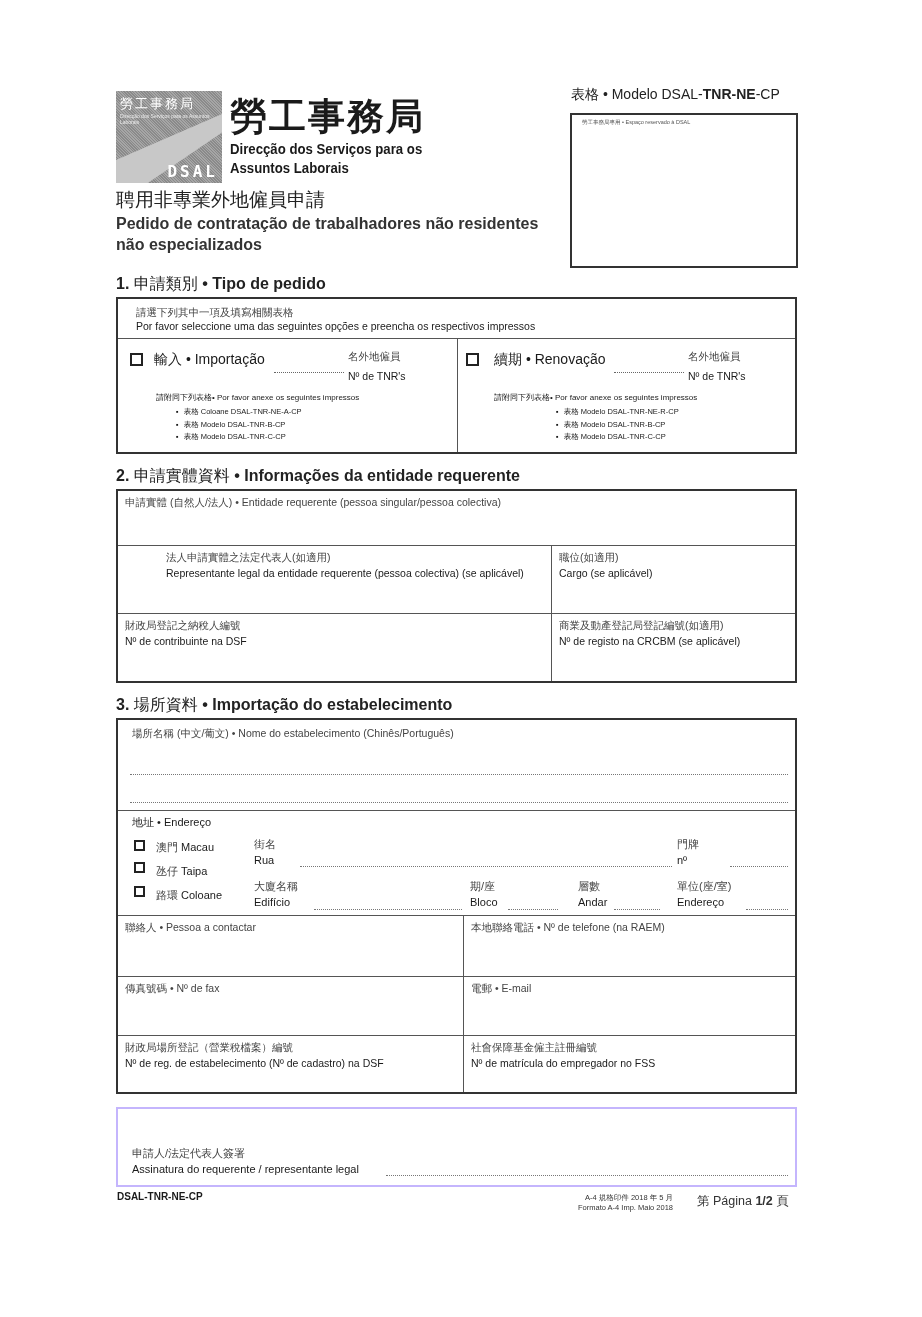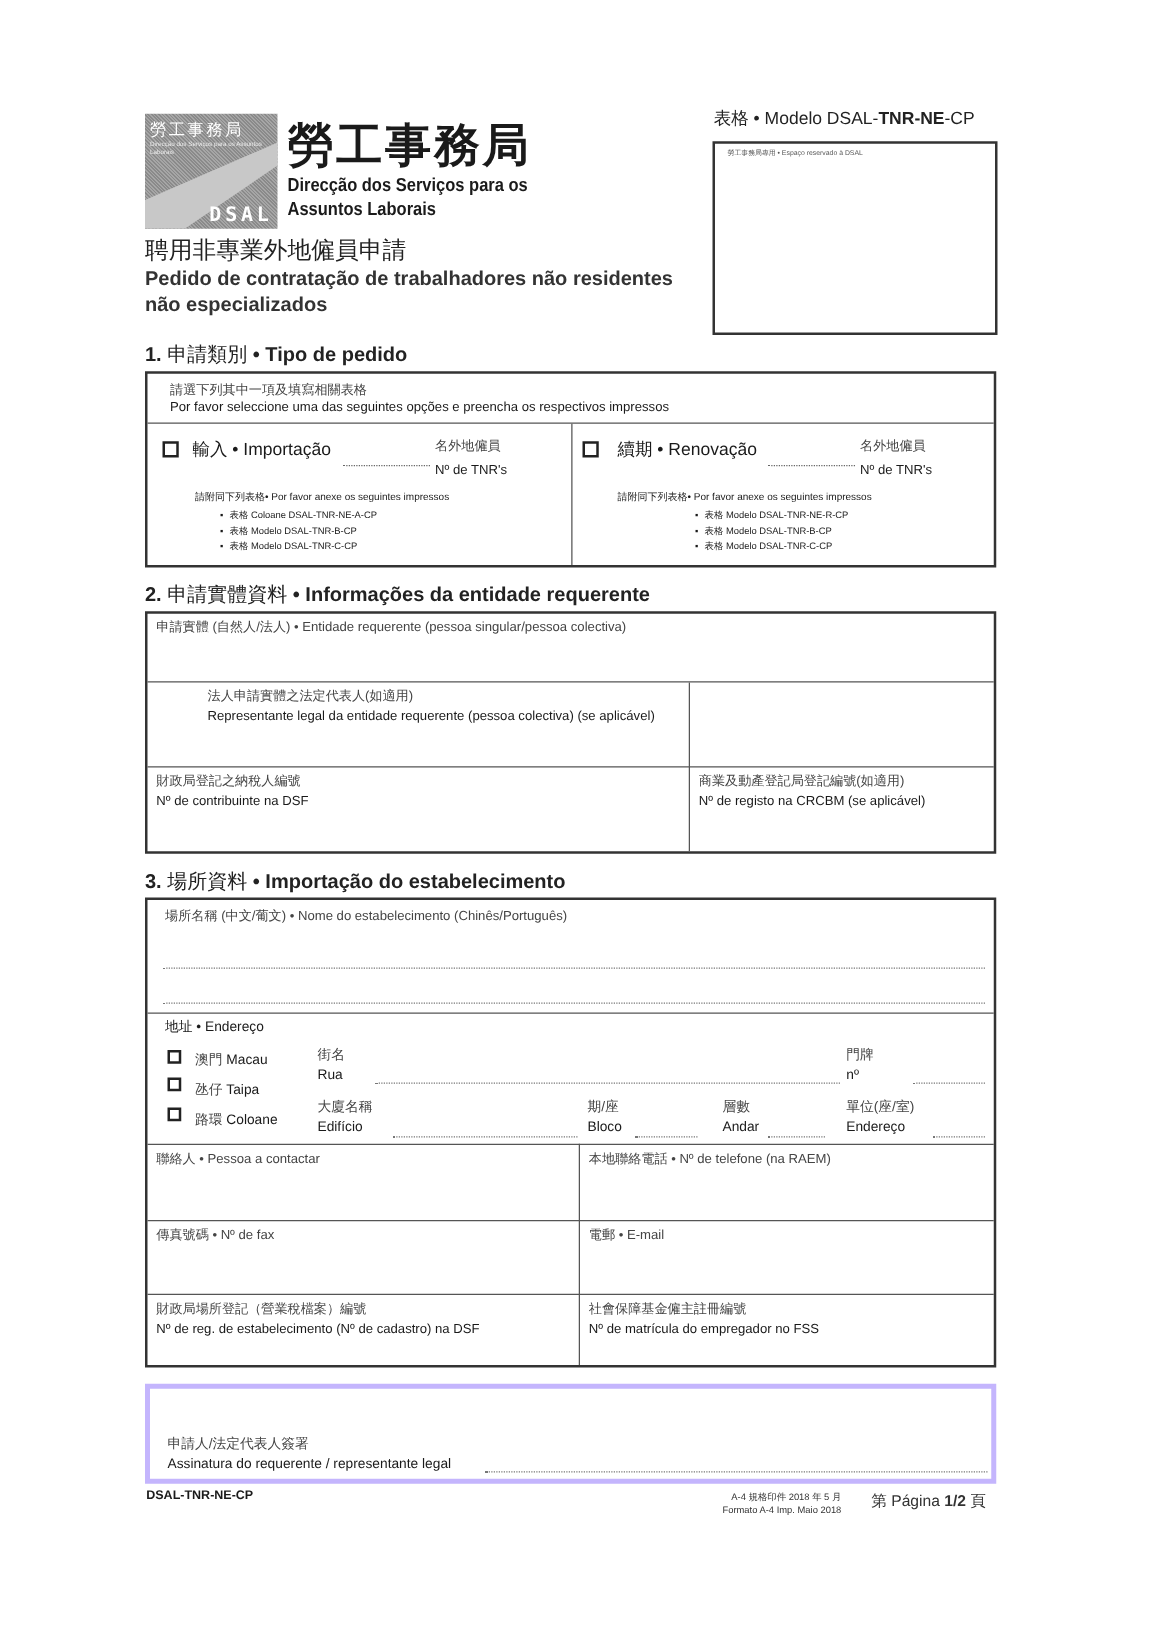--- a/index.html
+++ b/index.html
@@ -48,21 +48,21 @@
   .vline { position: absolute; width: 1px; background: #555; }
 
   
   .box3 { left: 116px; top: 718px; width: 681px; height: 376px; border: 2px solid #333; }
   .addr-cb { position: absolute; width: 11px; height: 11px; border: 2px solid #222; }
   .addr-lbl { position: absolute; font-size: 11px; }
   .fld { position: absolute; font-size: 11px; line-height: 16px; }
   .dl { position: absolute; border-bottom: 1px dotted #777; }
 
   
-  .box4 { left: 116px; top: 1107px; width: 681px; height: 80px; border: 4px solid #c4b5fd; }
+  .box4 { left: 116px; top: 1107px; width: 681px; height: 80px; border: 2px solid #c4b5fd; }
   .footer-code { left: 117px; top: 1191px; font-size: 10px; font-weight: bold; }
   .footer-print { left: 578px; top: 1193px; font-size: 7.5px; line-height: 10px; text-align: right; color: #333; }
   .footer-page { left: 697px; top: 1193px; font-size: 12.5px; color: #333; }
 </style>
 </head>
 <body>
 
 <div class="abs logo">
   <div class="wedge"></div>
   <div class="zh-title">勞工事務局</div>
@@ -130,20 +130,24 @@
 <div class="abs box2">
   <div class="cell" style="left:0; top:0; width:677px; height:54px;">
     <span class="zh">申請實體 (自然人/法人) • Entidade requerente (pessoa singular/pessoa colectiva)</span>
   </div>
   <div class="hline" style="left:0; top:54px; width:677px;"></div>
   <div class="cell" style="left:0; top:55px; width:433px; height:67px;padding-left:48px;">
     <div class="zh">法人申請實體之法定代表人(如適用)</div>
     <div>Representante legal da entidade requerente (pessoa colectiva) (se aplicável)</div>
   </div>
   <div class="vline" style="left:433px; top:55px; height:135px;"></div>
+  <div class="cell" style="left:434px; top:55px; width:243px; height:67px;">
+    <div class="zh">職位(如適用)</div>
+    <div>Cargo (se aplicável)</div>
+  </div>
   <div class="hline" style="left:0; top:122px; width:677px;"></div>
   <div class="cell" style="left:0; top:123px; width:433px; height:67px;">
     <div class="zh">財政局登記之納稅人編號</div>
     <div>Nº de contribuinte na DSF</div>
   </div>
   <div class="cell" style="left:434px; top:123px; width:243px; height:67px;">
     <div class="zh">商業及動產登記局登記編號(如適用)</div>
     <div>Nº de registo na CRCBM (se aplicável)</div>
   </div>
 </div>

